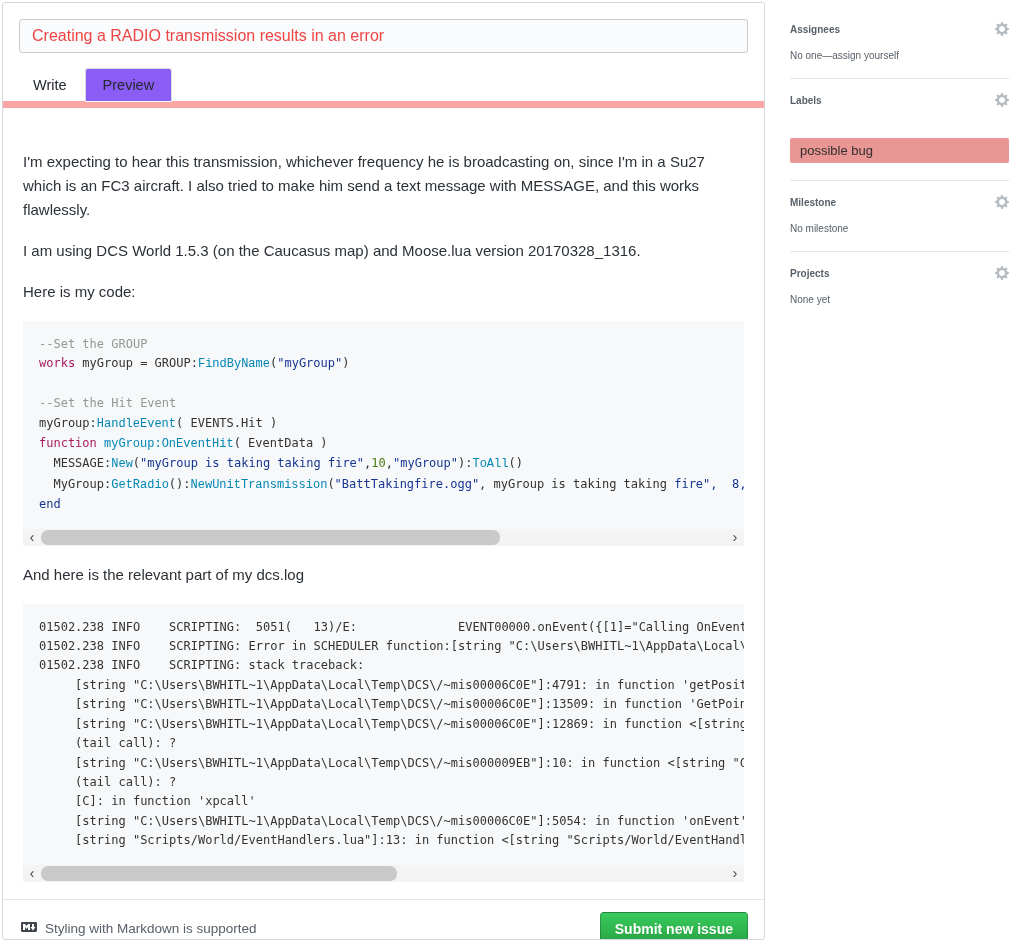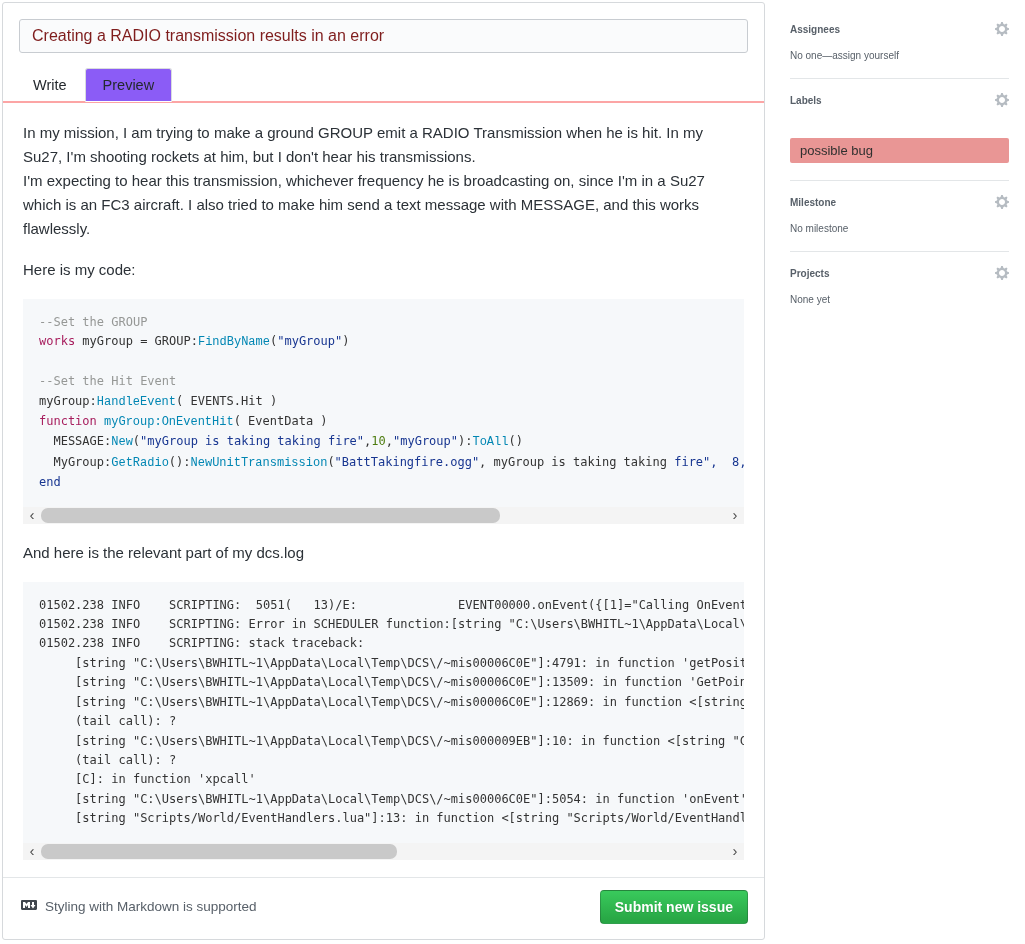--- a/index.html
+++ b/index.html
@@ -6,25 +6,25 @@
   html,body { background:#fff; }
   body { font-family:"Liberation Sans", sans-serif; }
   #stage { position:relative; width:1025px; height:944px; background:#fff; overflow:hidden; }
 
   
   .issue-box {
     position:absolute; left:2px; top:2px; width:763px; height:938px;
     border:1px solid #d6d9dc; border-radius:3px; background:#fff; padding:16px; overflow:hidden;
   }
   .title-input {
-    width:100%; height:34px; padding:6px 12px; font-size:16px; color:#7f1d1d;
+    width:100%; height:34px; padding:6px 12px; font-size:16px; color:#ef4444;
     background:#fafbfc; border:1px solid #c8ccd1; border-radius:3px;
     font-family:"Liberation Sans", sans-serif; outline:none;
   }
-  .tabnav { margin:15px -16px 0; padding-left:12px; border-bottom:2px solid #fca5a5; display:flex; }
+  .tabnav { margin:15px -16px 0; padding-left:12px; border-bottom:7px solid #fca5a5; display:flex; }
   .tab {
     padding:8px 17px; font-size:14.5px; color:#24292e; cursor:pointer;
     border:1px solid transparent; border-radius:3px 3px 0 0; margin-bottom:-1px; background:transparent;
   }
   .tab.active { background:#8b5cf6; border-color:#d9dcde; border-bottom-color:#fff; }
 
   .preview-body { padding:18px 4px 0; font-size:15px; line-height:24px; color:#2b3137; }
   .preview-body p { margin:0 0 17px; }
 
   .code-wrap { margin:17px 0; }
@@ -83,23 +83,24 @@
 
     <input class="title-input" type="text" value="Creating a RADIO transmission results in an error" style="">
 
     <div class="tabnav">
       <div class="tab">Write</div>
       <div class="tab active">Preview</div>
     </div>
 
     <div class="preview-body">
       <p>
-        <span>In my mission, I am trying to make a ground GROUP emit a RADIO Transmission when he is hit. In my Su27, I'm shooting rockets at him, but I don't hear his transmissions.</span><br>
+        <br>
         <span>I'm expecting to hear this transmission, whichever frequency he is broadcasting on, since I'm in a Su27 which is an FC3 aircraft. I also tried to make him send a text message with MESSAGE, and this works flawlessly.</span>
       </p>
+      <p>I am using DCS World 1.5.3 (on the Caucasus map) and Moose.lua version 20170328_1316.</p>
       <p>Here is my code:</p>
 
       <div class="code-wrap">
         <pre class="block"><span class="tk-com">--Set the GROUP</span>
 <span class="tk-k">works</span><span class="tk-p"> myGroup = GROUP:</span><span class="tk-f">FindByName</span><span class="tk-p">(</span><span class="tk-s">"myGroup"</span><span class="tk-p">)</span>
 
 <span class="tk-com">--Set the Hit Event</span>
 <span class="tk-p">myGroup:</span><span class="tk-f">HandleEvent</span><span class="tk-p">( EVENTS.Hit )</span>
 <span class="tk-k">function</span><span class="tk-p"> </span><span class="tk-f">myGroup:OnEventHit</span><span class="tk-p">( EventData )</span>
 <span class="tk-p">  MESSAGE:</span><span class="tk-f">New</span><span class="tk-p">(</span><span class="tk-s">"myGroup is taking taking fire"</span><span class="tk-p">,</span><span class="tk-n">10</span><span class="tk-p">,</span><span class="tk-s">"myGroup"</span><span class="tk-p">):</span><span class="tk-f">ToAll</span><span class="tk-p">()</span>

